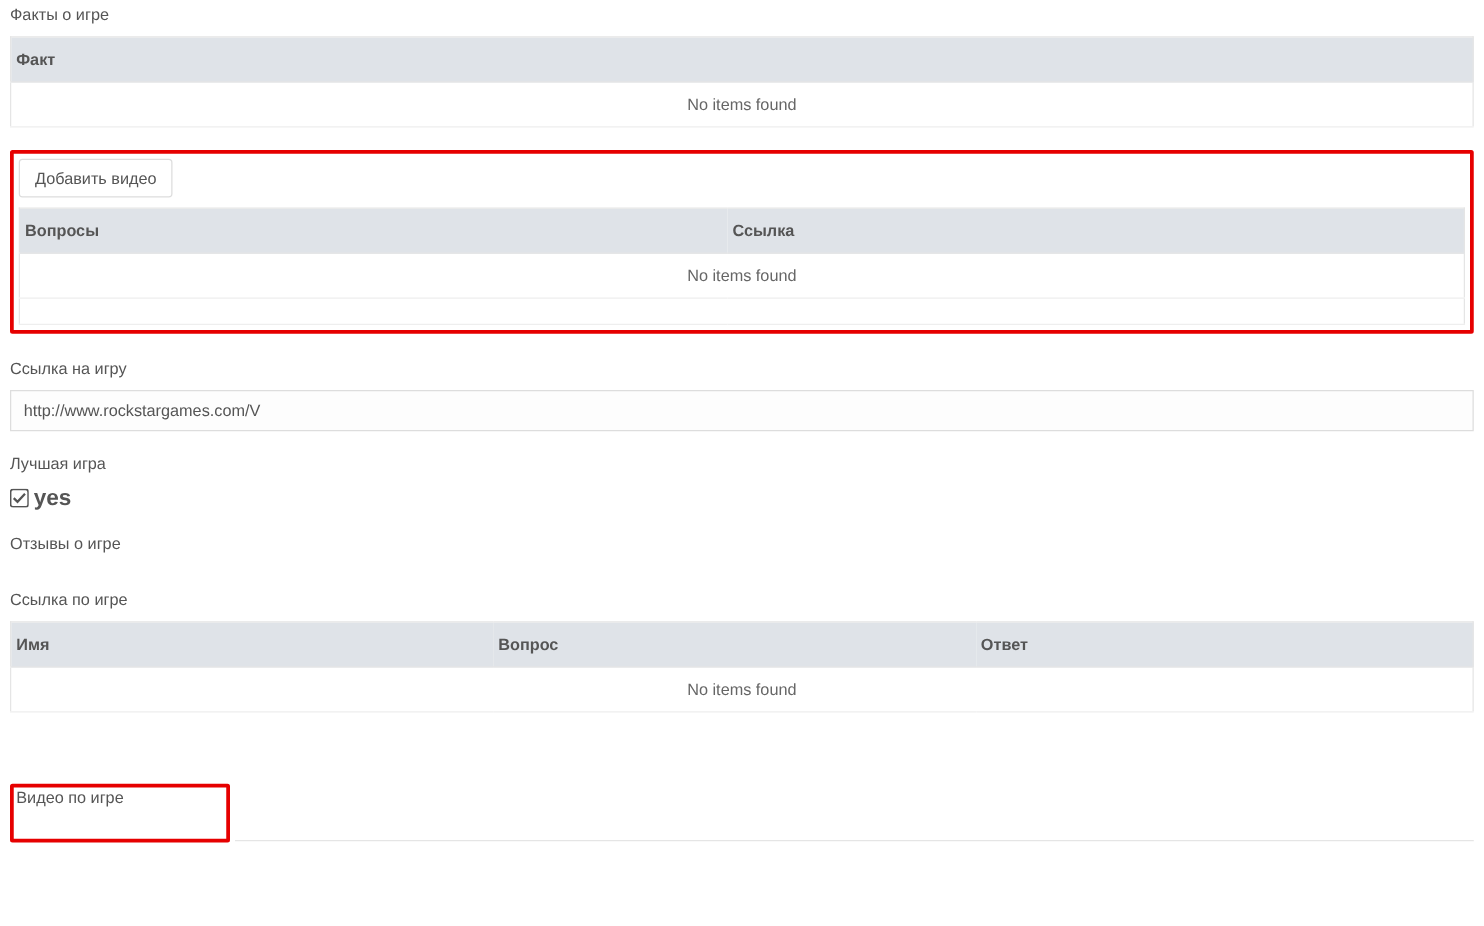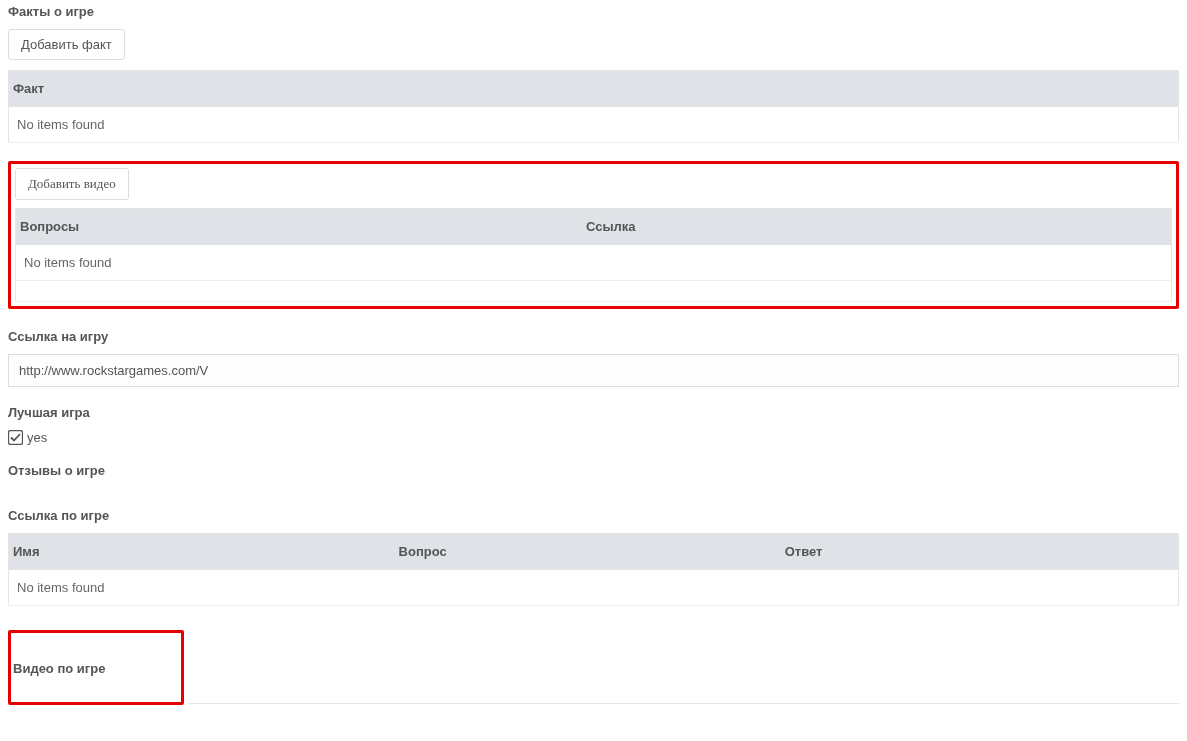--- a/index.html
+++ b/index.html
@@ -11,21 +11,21 @@
       font-family: Arial, Helvetica, sans-serif;
       font-size: 13px;
       color: #555;
       background: #fff;
       padding: 4px 8px;
     }
     .section {
       margin-bottom: 18px;
     }
     .section-label {
-      font-weight: bold;
+      font-weight: normal;
       color: #555;
       margin-bottom: 10px;
       font-size: 13px;
     }
     .btn {
       display: inline-block;
       background: #fff;
       border: 1px solid #ddd;
       border-radius: 3px;
       padding: 7px 12px;
@@ -48,20 +48,21 @@
       font-size: 13px;
       border-bottom: 1px solid #e5e5e5;
     }
     .table td {
       padding: 10px 8px;
       border-bottom: 1px solid #eee;
       font-size: 13px;
       color: #666;
     }
     .table td.no-items {
+      text-align: center;
       color: #666;
     }
     .table-footer {
       height: 14px;
       background: #fff;
     }
     .text-input {
       width: 100%;
       padding: 8px 10px;
       border: 1px solid #ddd;
@@ -77,50 +78,50 @@
     }
     .checkbox-icon {
       width: 15px;
       height: 15px;
       display: inline-flex;
       align-items: center;
       justify-content: center;
     }
     .checkbox-label {
       color: #555;
-      font-size: 13px;
+      font-size: 18px;
+      font-weight: bold;
     }
     .highlight-red {
       border: 3px solid #e60000;
       border-radius: 2px;
       padding: 0;
       margin-bottom: 20px;
     }
     .highlight-red-inner {
       padding: 4px 4px 4px 4px;
     }
     .highlight-red .btn {
       margin-bottom: 8px;
-      font-family: Liberation Serif, serif;
     }
     .highlight-red-small {
       border: 3px solid #e60000;
       border-radius: 2px;
       display: inline-block;
-      padding: 28px 26px 26px 2px;
+      padding: 0 26px 26px 2px;
       min-width: 176px;
       margin-bottom: 8px;
+      margin-top: 33px;
     }
   </style>
 </head>
 <body>
 
 <div class="section">
   <div class="section-label">Факты о игре</div>
-  <button class="btn">Добавить факт</button>
   <table class="table">
     <thead>
       <tr>
         <th>Факт</th>
       </tr>
     </thead>
     <tbody>
       <tr>
         <td class="no-items">No items found</td>
       </tr>

